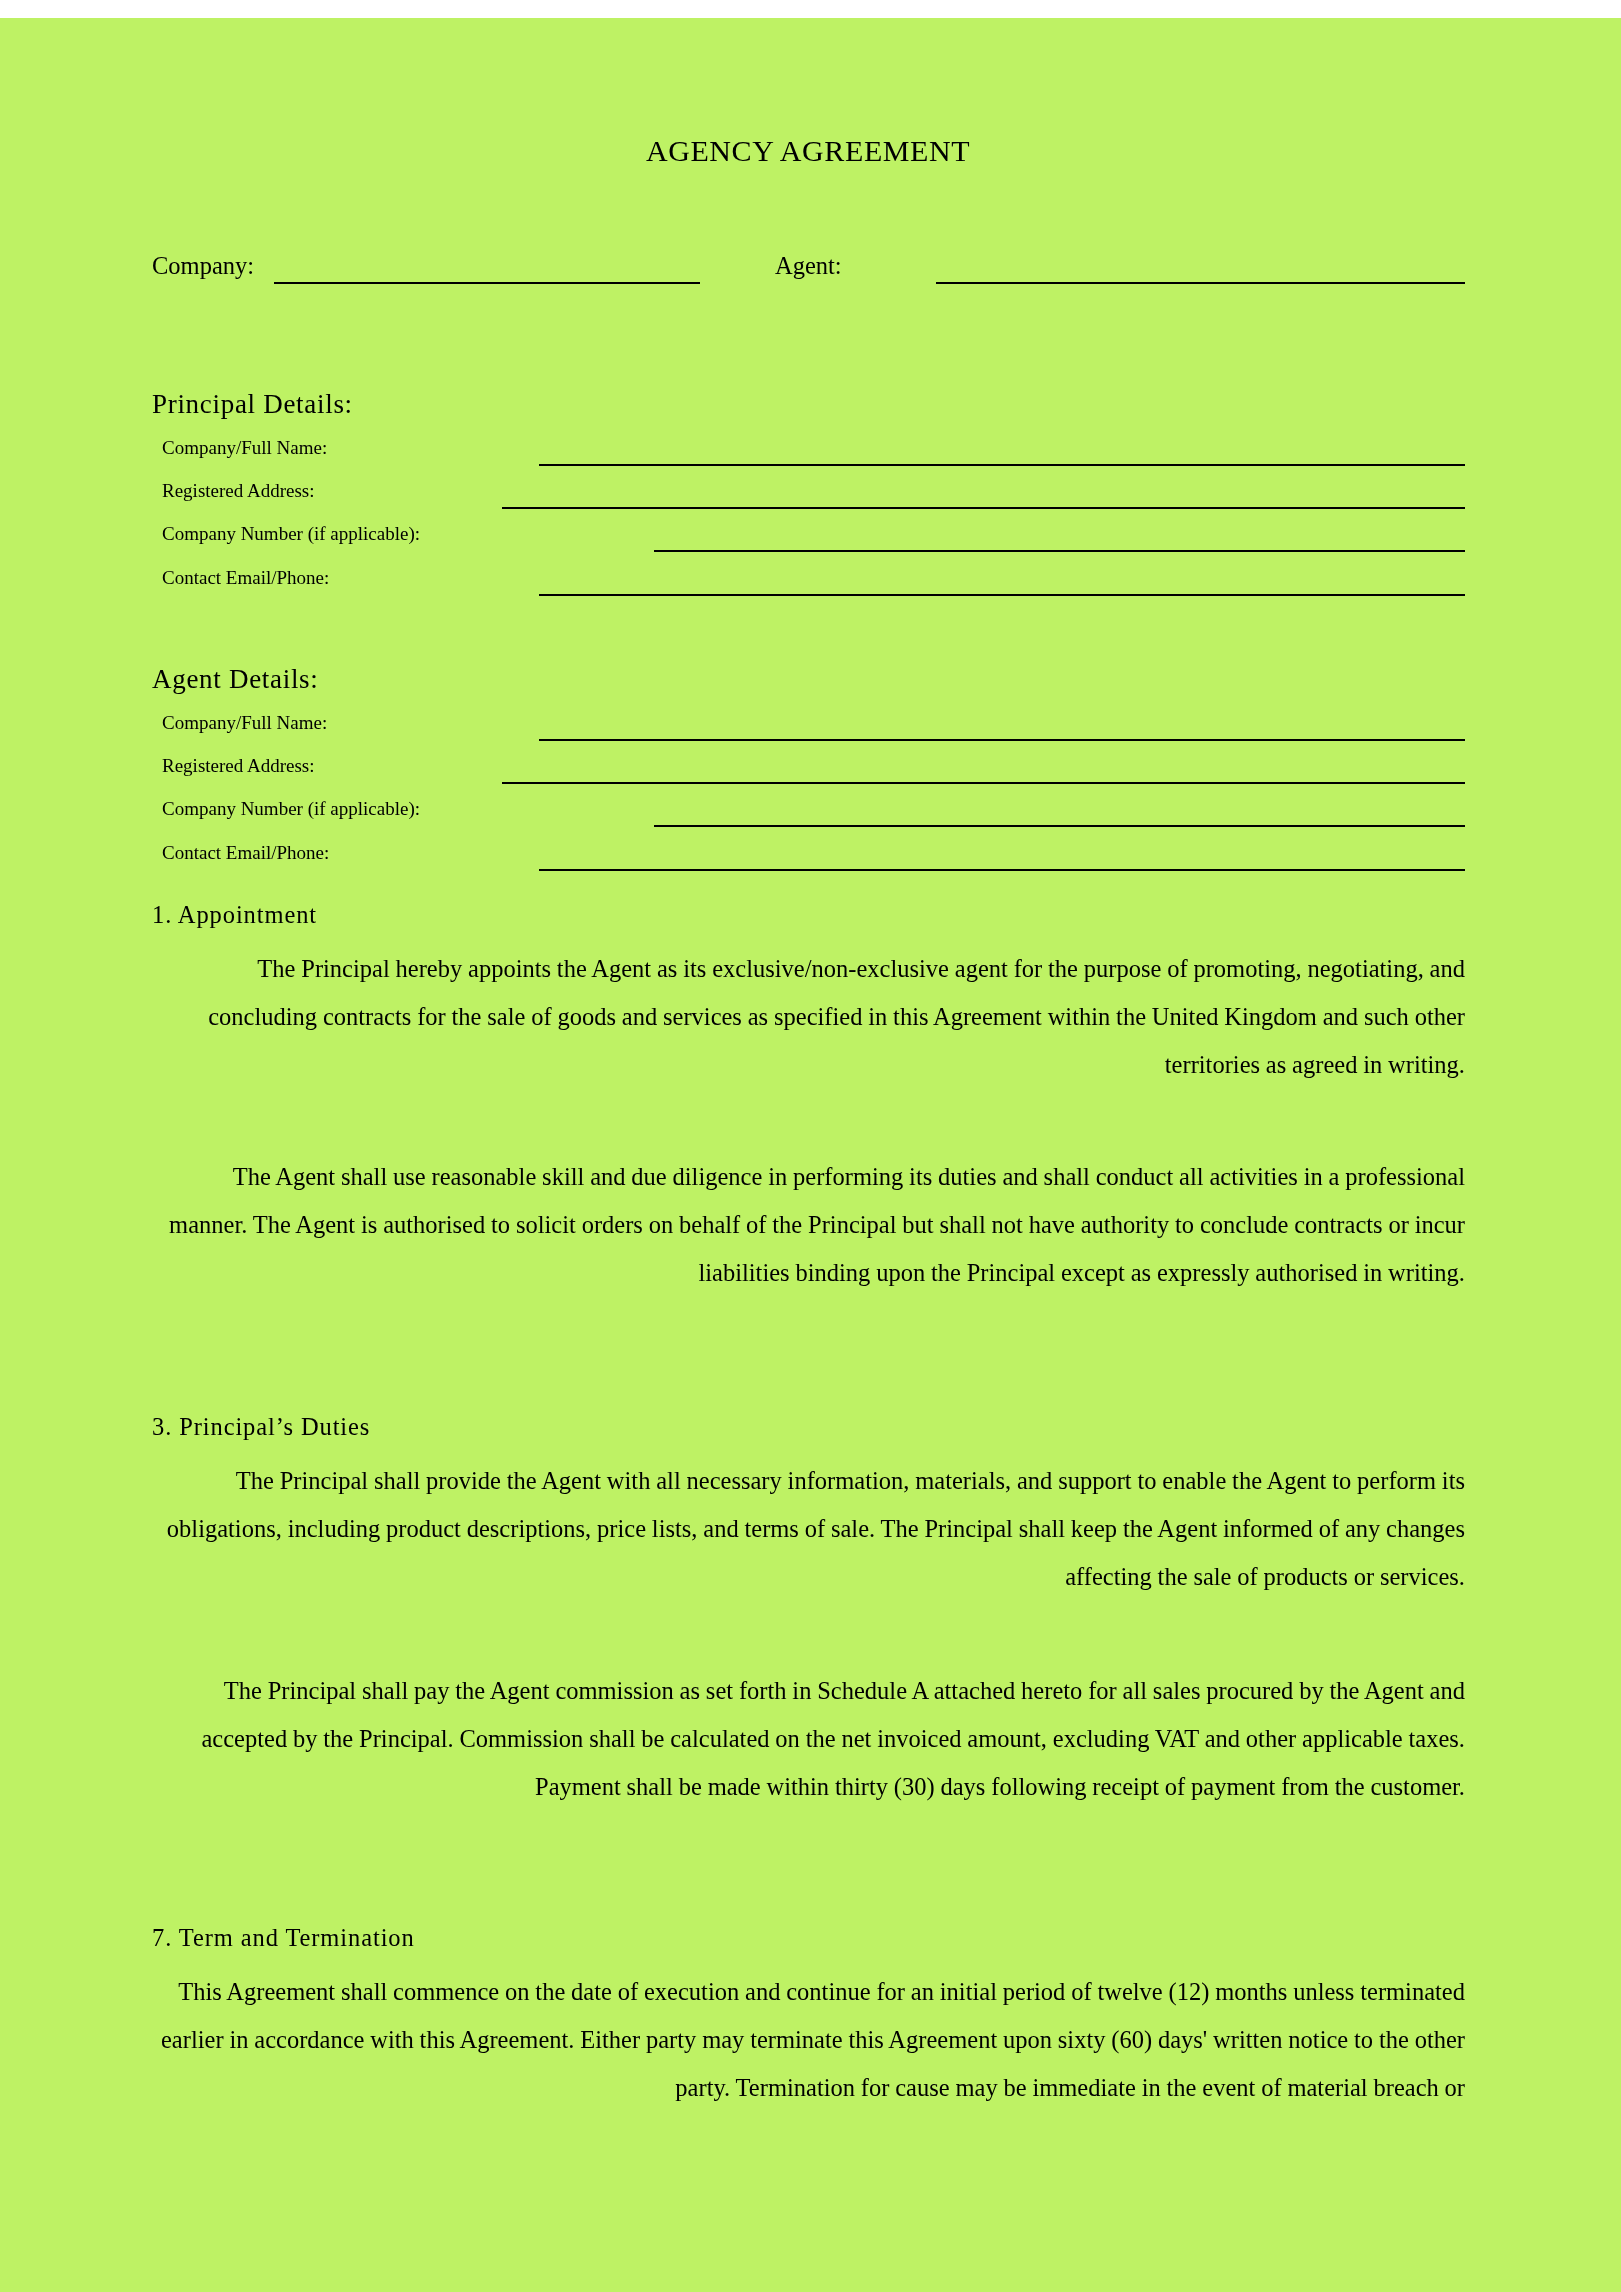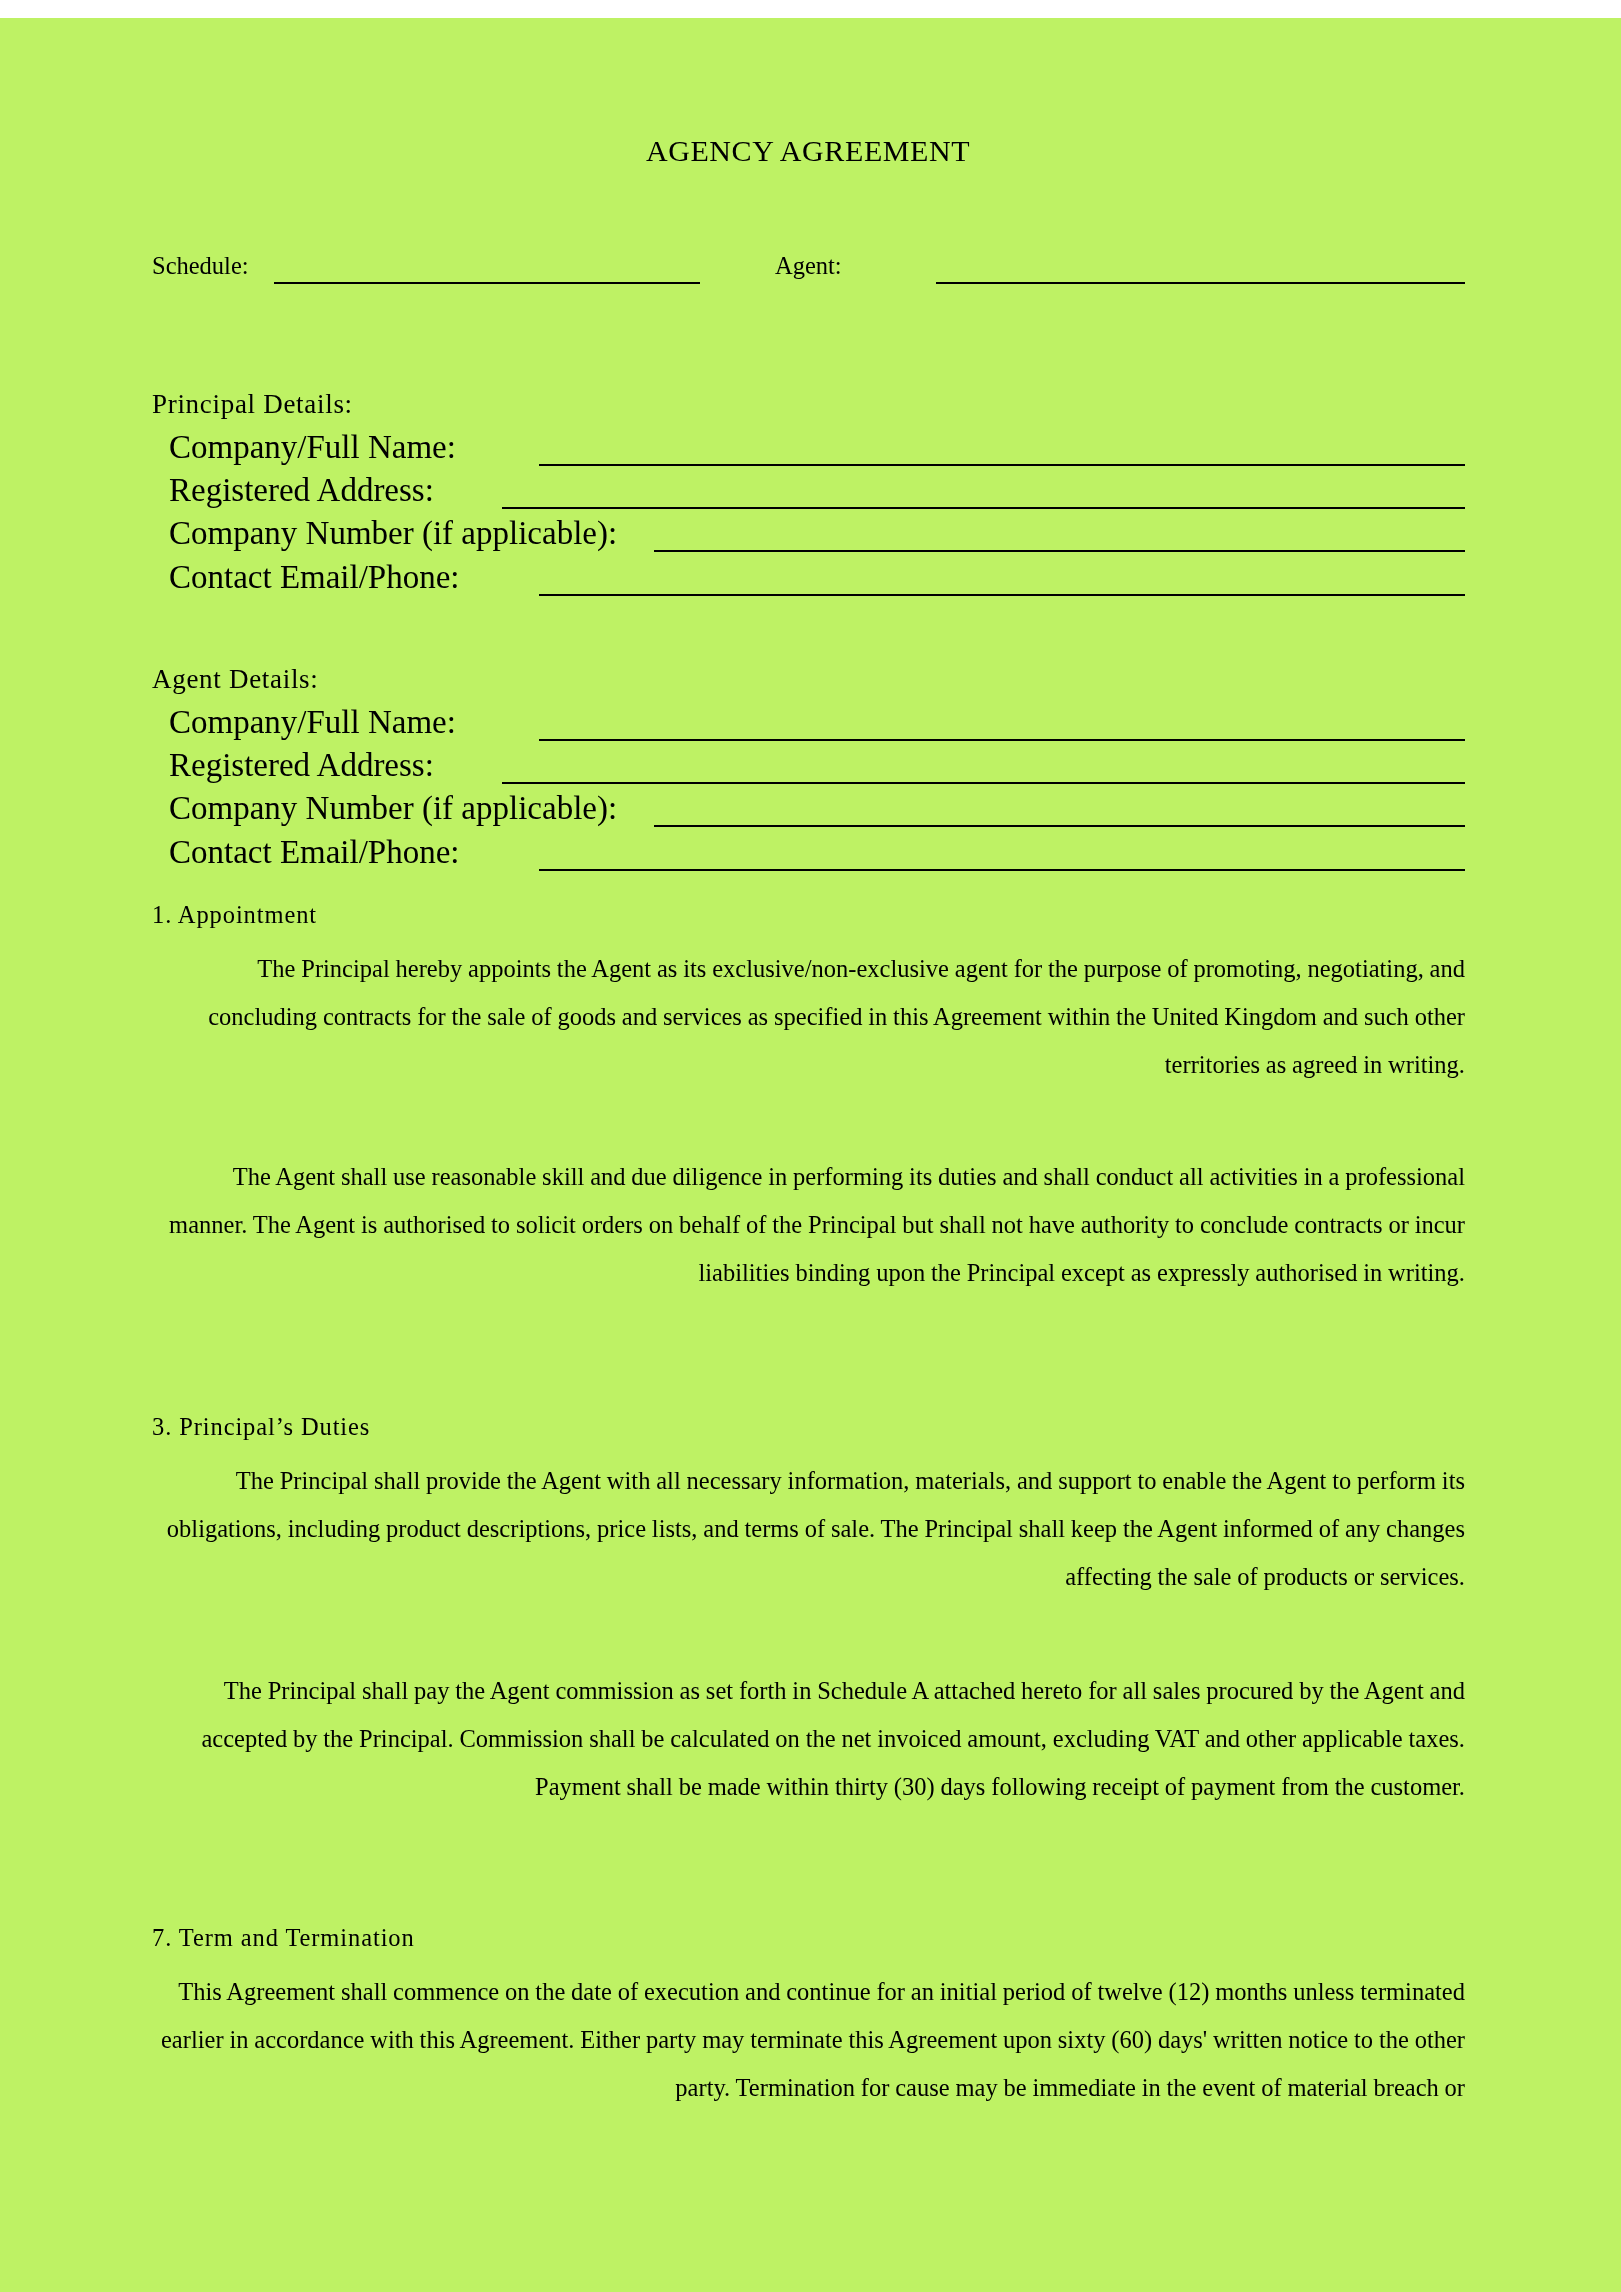--- a/index.html
+++ b/index.html
@@ -76,23 +76,23 @@
     white-space: nowrap;
   }
   .detail-row {
     position: absolute;
     left: 0;
     width: 1313px;
     height: 30px;
   }
   .detail-row .lbl {
     position: absolute;
-    left: 17px;
+    left: 10px;
     top: 0;
-    font-size: 33px;
+    font-size: 19px;
     line-height: 29px;
     white-space: nowrap;
   }
   .detail-row .line {
     position: absolute;
     bottom: -2.9px;
     right: 0;
     height: 0;
     border-bottom: 2.9px solid #000000;
   }
@@ -122,21 +122,21 @@
 </head>
 <body>
 
 <div class="page">
 
   <div class="doc-title">
     <span class="title-inner">AGENCY AGREEMENT</span>
   </div>
 
   <div class="locdate-row">
-    <span class="fld-label" style="left:0;">Schedule:</span>
+    <span class="fld-label" style="left:0;">Company:</span>
     <span class="rule" style="left:122px; width:426px; top:31px;"></span>
     <span class="fld-label" style="left:623px;">Agent:</span>
     <span class="rule" style="left:784px; width:529px; top:31px;"></span>
   </div>
 
   <div class="details-block" style="top:372px; height:216px;">
     <div class="block-heading" style="top:0;">Principal Details:</div>
 
     <div class="detail-row" style="top:43px;">
       <span class="lbl">Company/Full Name:</span>

